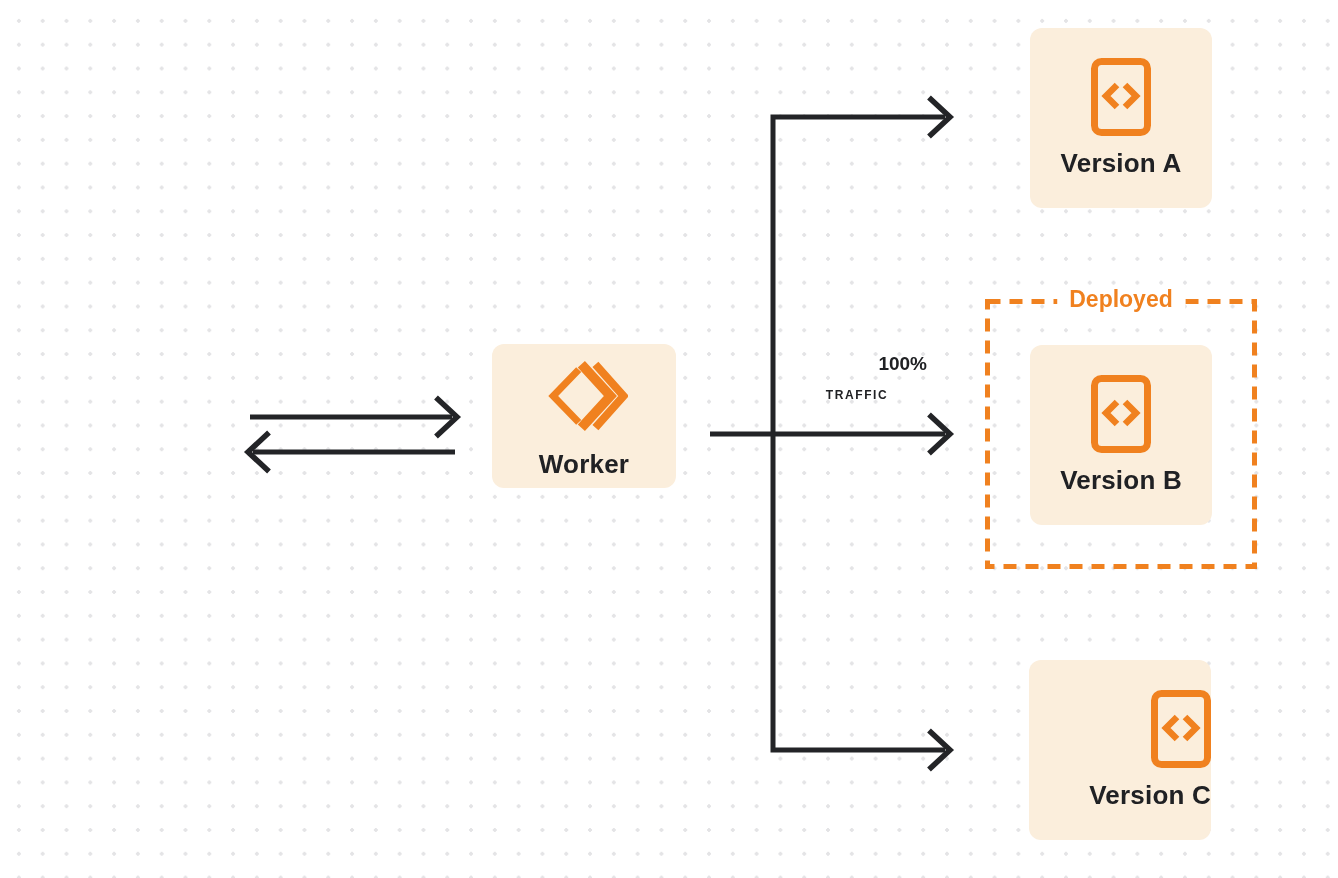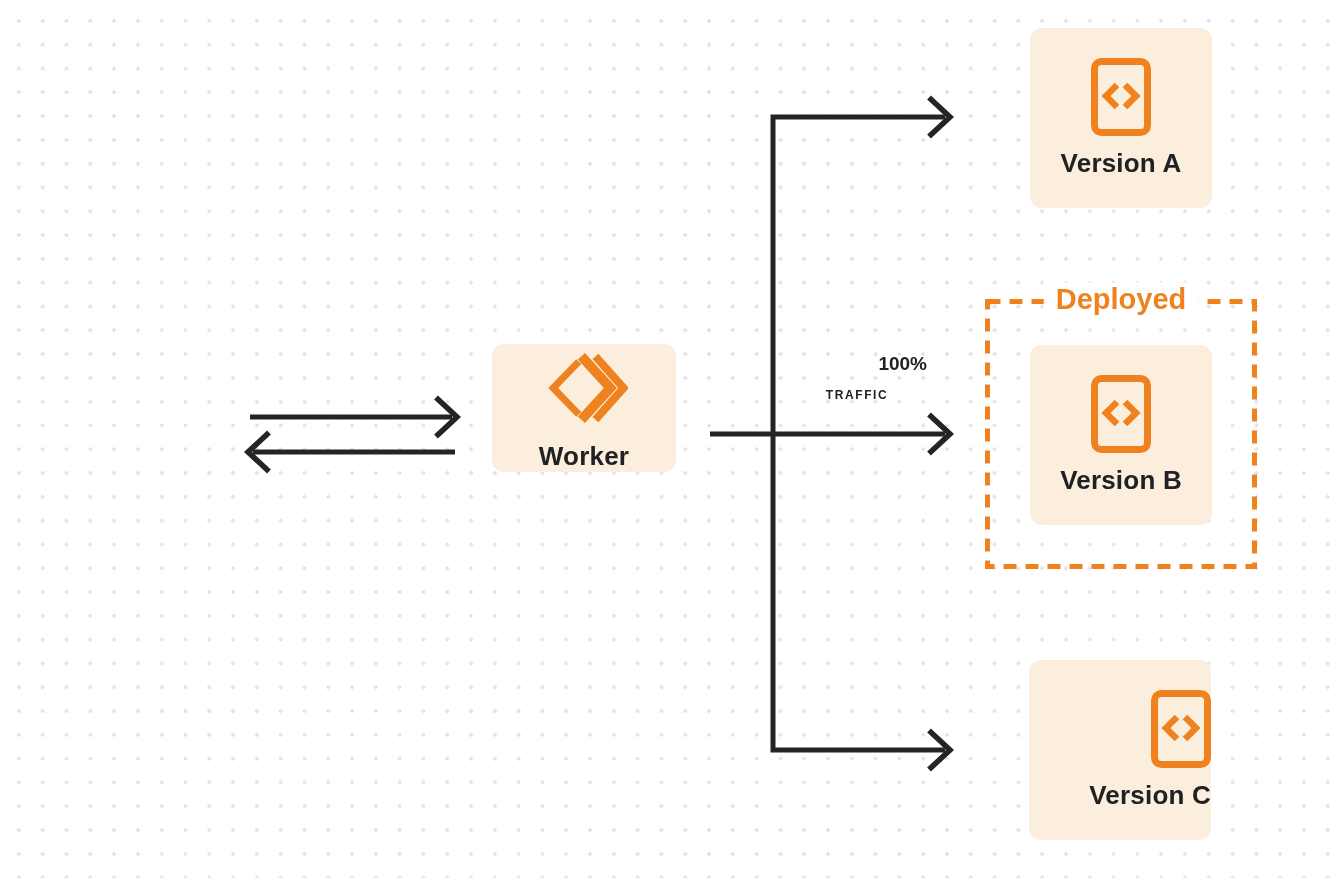--- a/index.html
+++ b/index.html
@@ -54,21 +54,21 @@
     color:var(--text-dark,#202124);
     letter-spacing:.2px;
     white-space:nowrap;
   }
   .node-client{
     left:30px;top:344px;width:182px;height:180px;
     background:var(--client-gray,#F5F5F7);
     border-radius:10px;
   }
   .node-worker{
-    left:492px;top:344px;width:184px;height:128px;
+    left:492px;top:344px;width:184px;height:144px;
     background:var(--node-cream,#FBEEDC);
   }
   .node-worker .logo{width:88px;height:86px;margin-bottom:10px;color:var(--accent-orange,#F0811F);}
   .node-version{
     width:182px;height:180px;
     background:var(--node-cream,#FBEEDC);
   }
   .node-version-a{left:1030px;top:28px;}
   .node-version-b{left:1030px;top:345px;}
   .node-version-c{left:1029px;top:660px;align-items:flex-end;}
@@ -90,21 +90,21 @@
     fill:none;
     stroke:var(--accent-orange,#F0811F);
     stroke-width:5;
     stroke-dasharray:13 9;
   }
   .deployed-label{
     position:absolute;left:50%;top:0;
     transform:translate(-50%,-50%);
     background:var(--background,#fff);
     padding:0 12px;
-    font-size:29px;font-weight:700;
+    font-size:23px;font-weight:700;
     color:var(--accent-orange,#F0811F);
     white-space:nowrap;
   }
 </style>
 </head>
 <body>
 
 <div class="canvas">
 
   <svg class="wires" viewBox="0 0 1338 878" aria-hidden="true">

